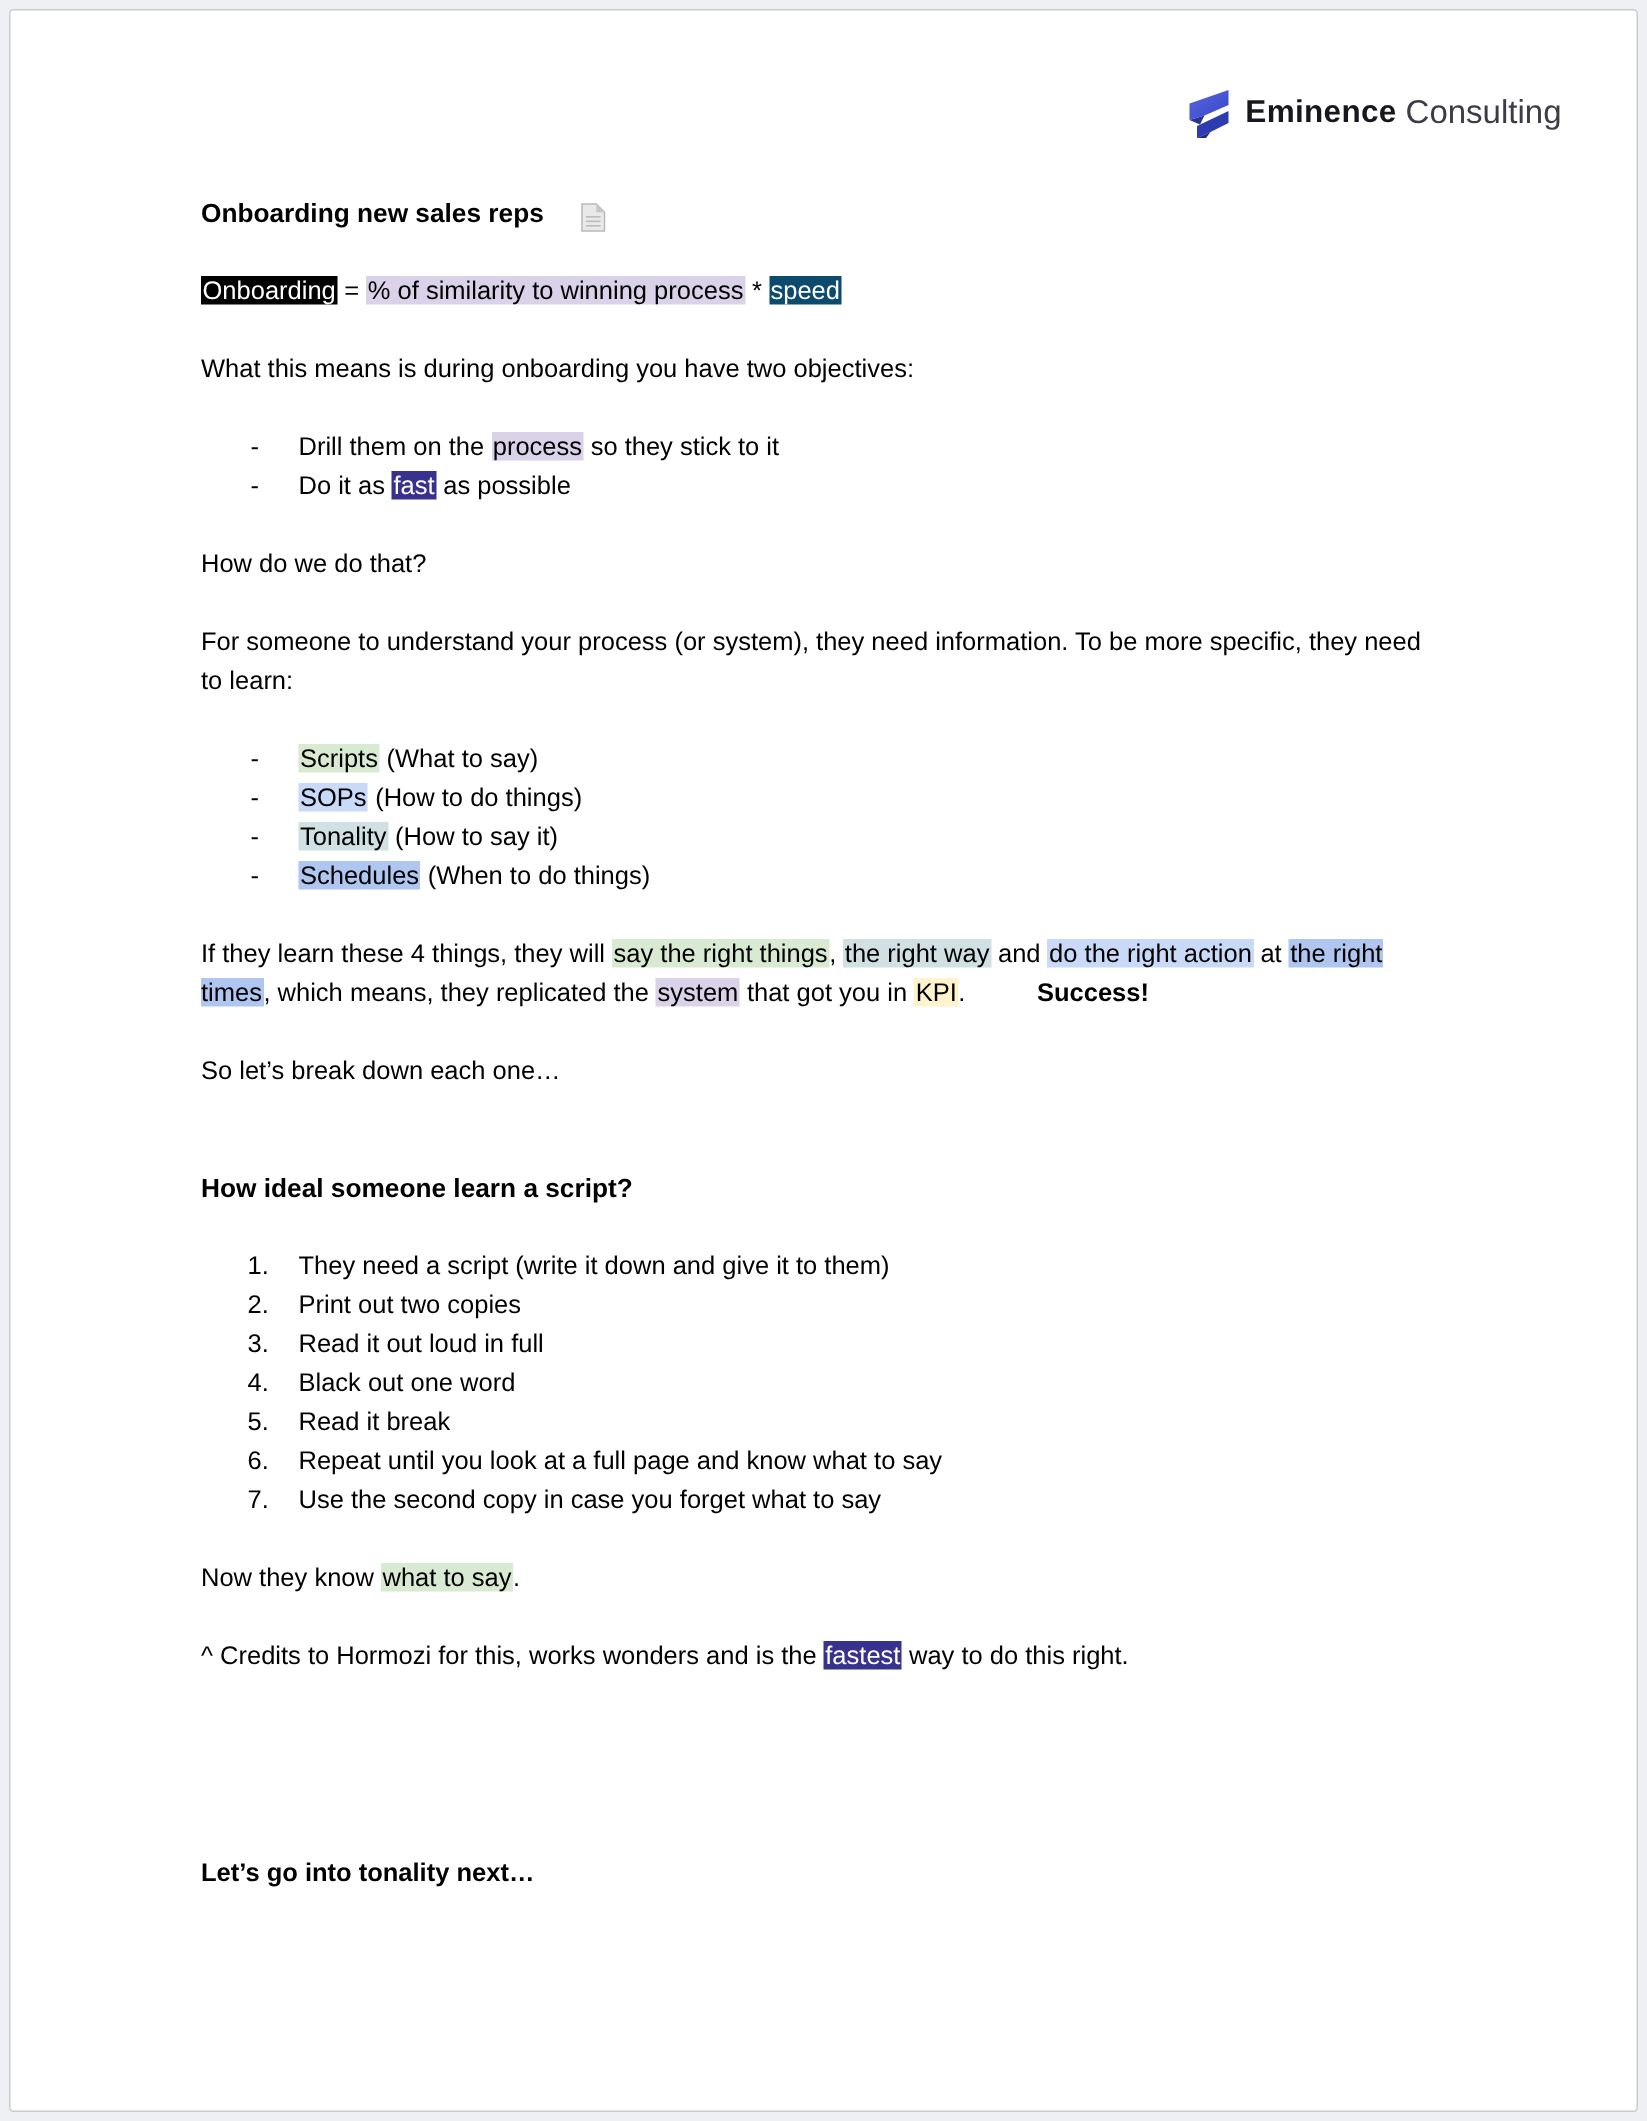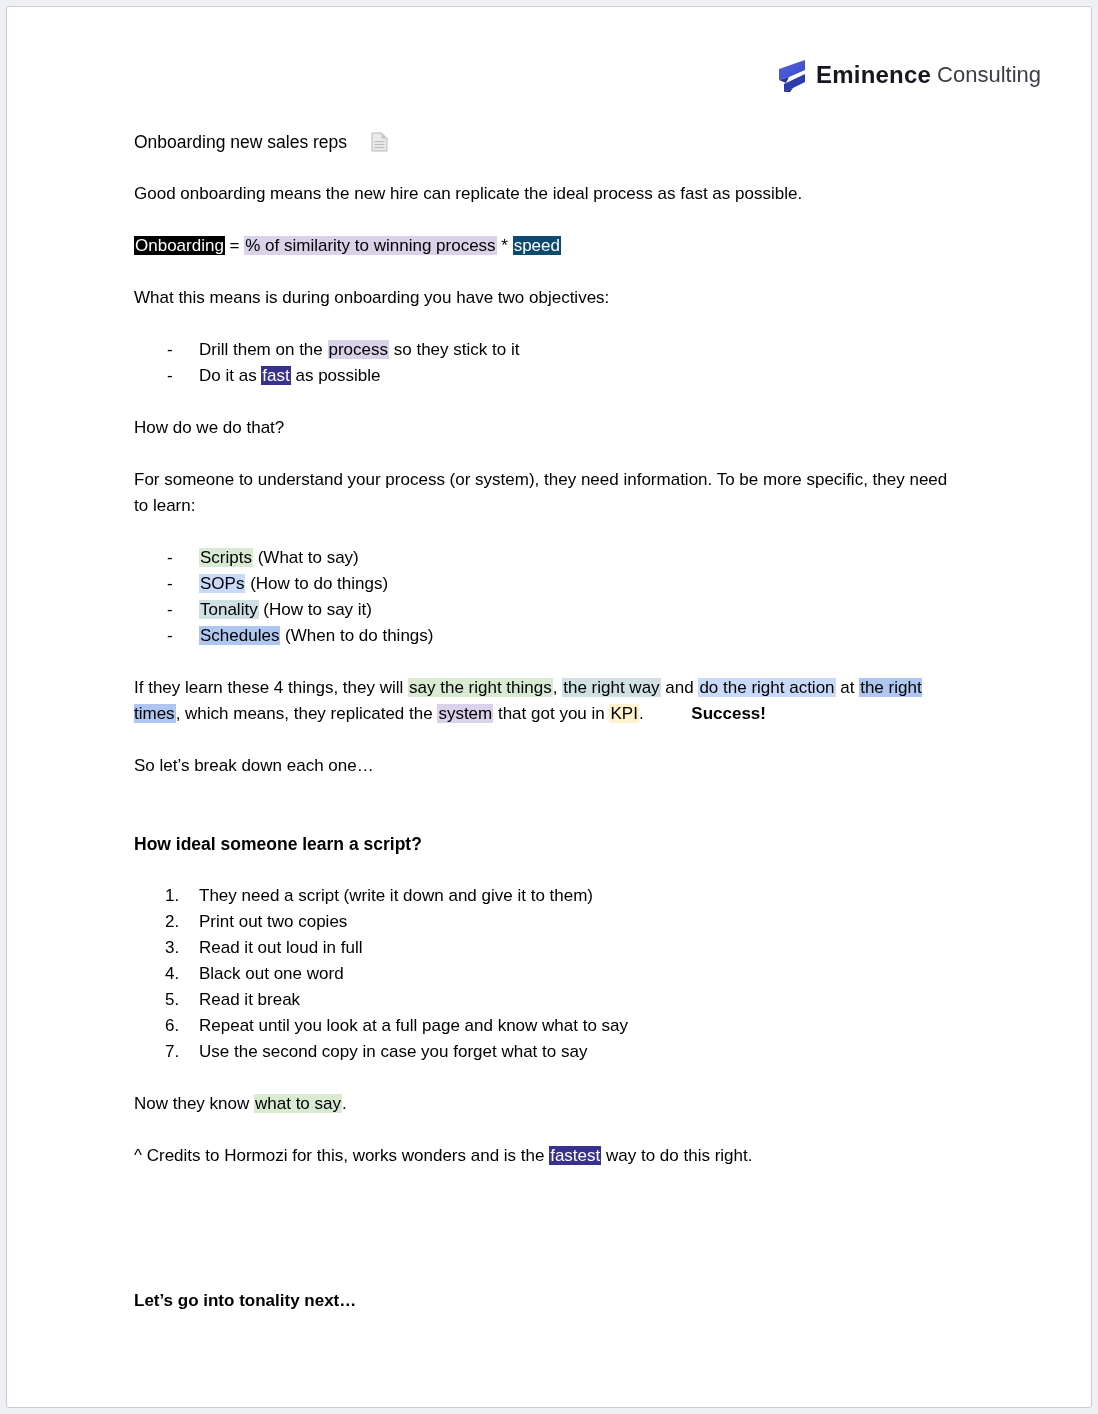--- a/index.html
+++ b/index.html
@@ -20,36 +20,36 @@
   }
   
   .brand {
     position: absolute;
     top: 50px; right: 50px;
     display: flex; align-items: center;
     white-space: nowrap;
   }
   .brand svg { display: block; margin-right: 8px; }
   .brand-bold {
-    font-size: 24px; font-weight: 800; color: #17171f; letter-spacing: 0.2px;
+    font-size: 21px; font-weight: 800; color: #17171f; letter-spacing: 0.2px;
   }
   .brand-light {
     font-size: 22px; font-weight: 400; color: #3c3c46; margin-left: 6px;
   }
   
   .content {
     position: absolute;
     left: 127px; top: 122px;
     width: 832px;
     font-size: 17px;
     line-height: 26px;
   }
   .block { margin-top: 26px; }
   .block:first-child { margin-top: 0; }
-  .doc-title { font-weight: normal; font-size: 17.5px; display: flex; align-items: center; gap: 24px; }
+  .doc-title { font-weight: bold; font-size: 17.5px; display: flex; align-items: flex-end; gap: 24px; }
   .doc-title svg { display: inline-block; }
   .section-heading { font-weight: bold; font-size: 17.5px; margin-top: 52px; }
   .final-line { margin-top: 119px; font-weight: bold; }
   ul.dash, ol.steps { list-style: none; }
   ul.dash li, ol.steps li { position: relative; padding-left: 65px; }
   ul.dash li::before {
     content: "-";
     position: absolute; left: 33px; top: 0;
   }
   ol.steps { counter-reset: step; }
@@ -89,21 +89,20 @@
       <span>Onboarding new sales reps</span>
       <svg width="17" height="20" viewBox="0 0 17 20" aria-hidden="true">
         <path d="M1,1 h9.5 l5.5,5.5 V19 H1 Z" fill="#e9e9e9" stroke="#b9b9b9" stroke-width="1"></path>
         <path d="M10.5,1 l5.5,5.5 h-5.5 Z" fill="#c6c6c6"></path>
         <rect x="3.6" y="9" width="9.8" height="1.1" fill="#bdbdbd"></rect>
         <rect x="3.6" y="12" width="9.8" height="1.1" fill="#bdbdbd"></rect>
         <rect x="3.6" y="15" width="9.8" height="1.1" fill="#bdbdbd"></rect>
       </svg>
     </p>
 
-    <p class="block">Good onboarding means the new hire can replicate the ideal process as fast as possible.</p>
 
     <p class="block"><span class="hl" style="background-color: rgb(0, 0, 0); color: rgb(255, 255, 255);">Onboarding</span><span> = </span><span class="hl" style="background-color: rgb(217, 210, 233); color: rgb(0, 0, 0);">% of similarity to winning process</span><span> * </span><span class="hl" style="background-color: #0c4a6e; color: rgb(255, 255, 255);">speed</span></p>
 
     <p class="block">What this means is during onboarding you have two objectives:</p>
 
     <ul class="dash block">
         <li><span>Drill them on the </span><span class="hl" style="background-color: rgb(217, 210, 233); color: rgb(0, 0, 0);">process</span><span> so they stick to it</span></li>
         <li><span>Do it as </span><span class="hl" style="background-color: rgb(57, 49, 142); color: rgb(255, 255, 255);">fast</span><span> as possible</span></li>
       </ul>
 

